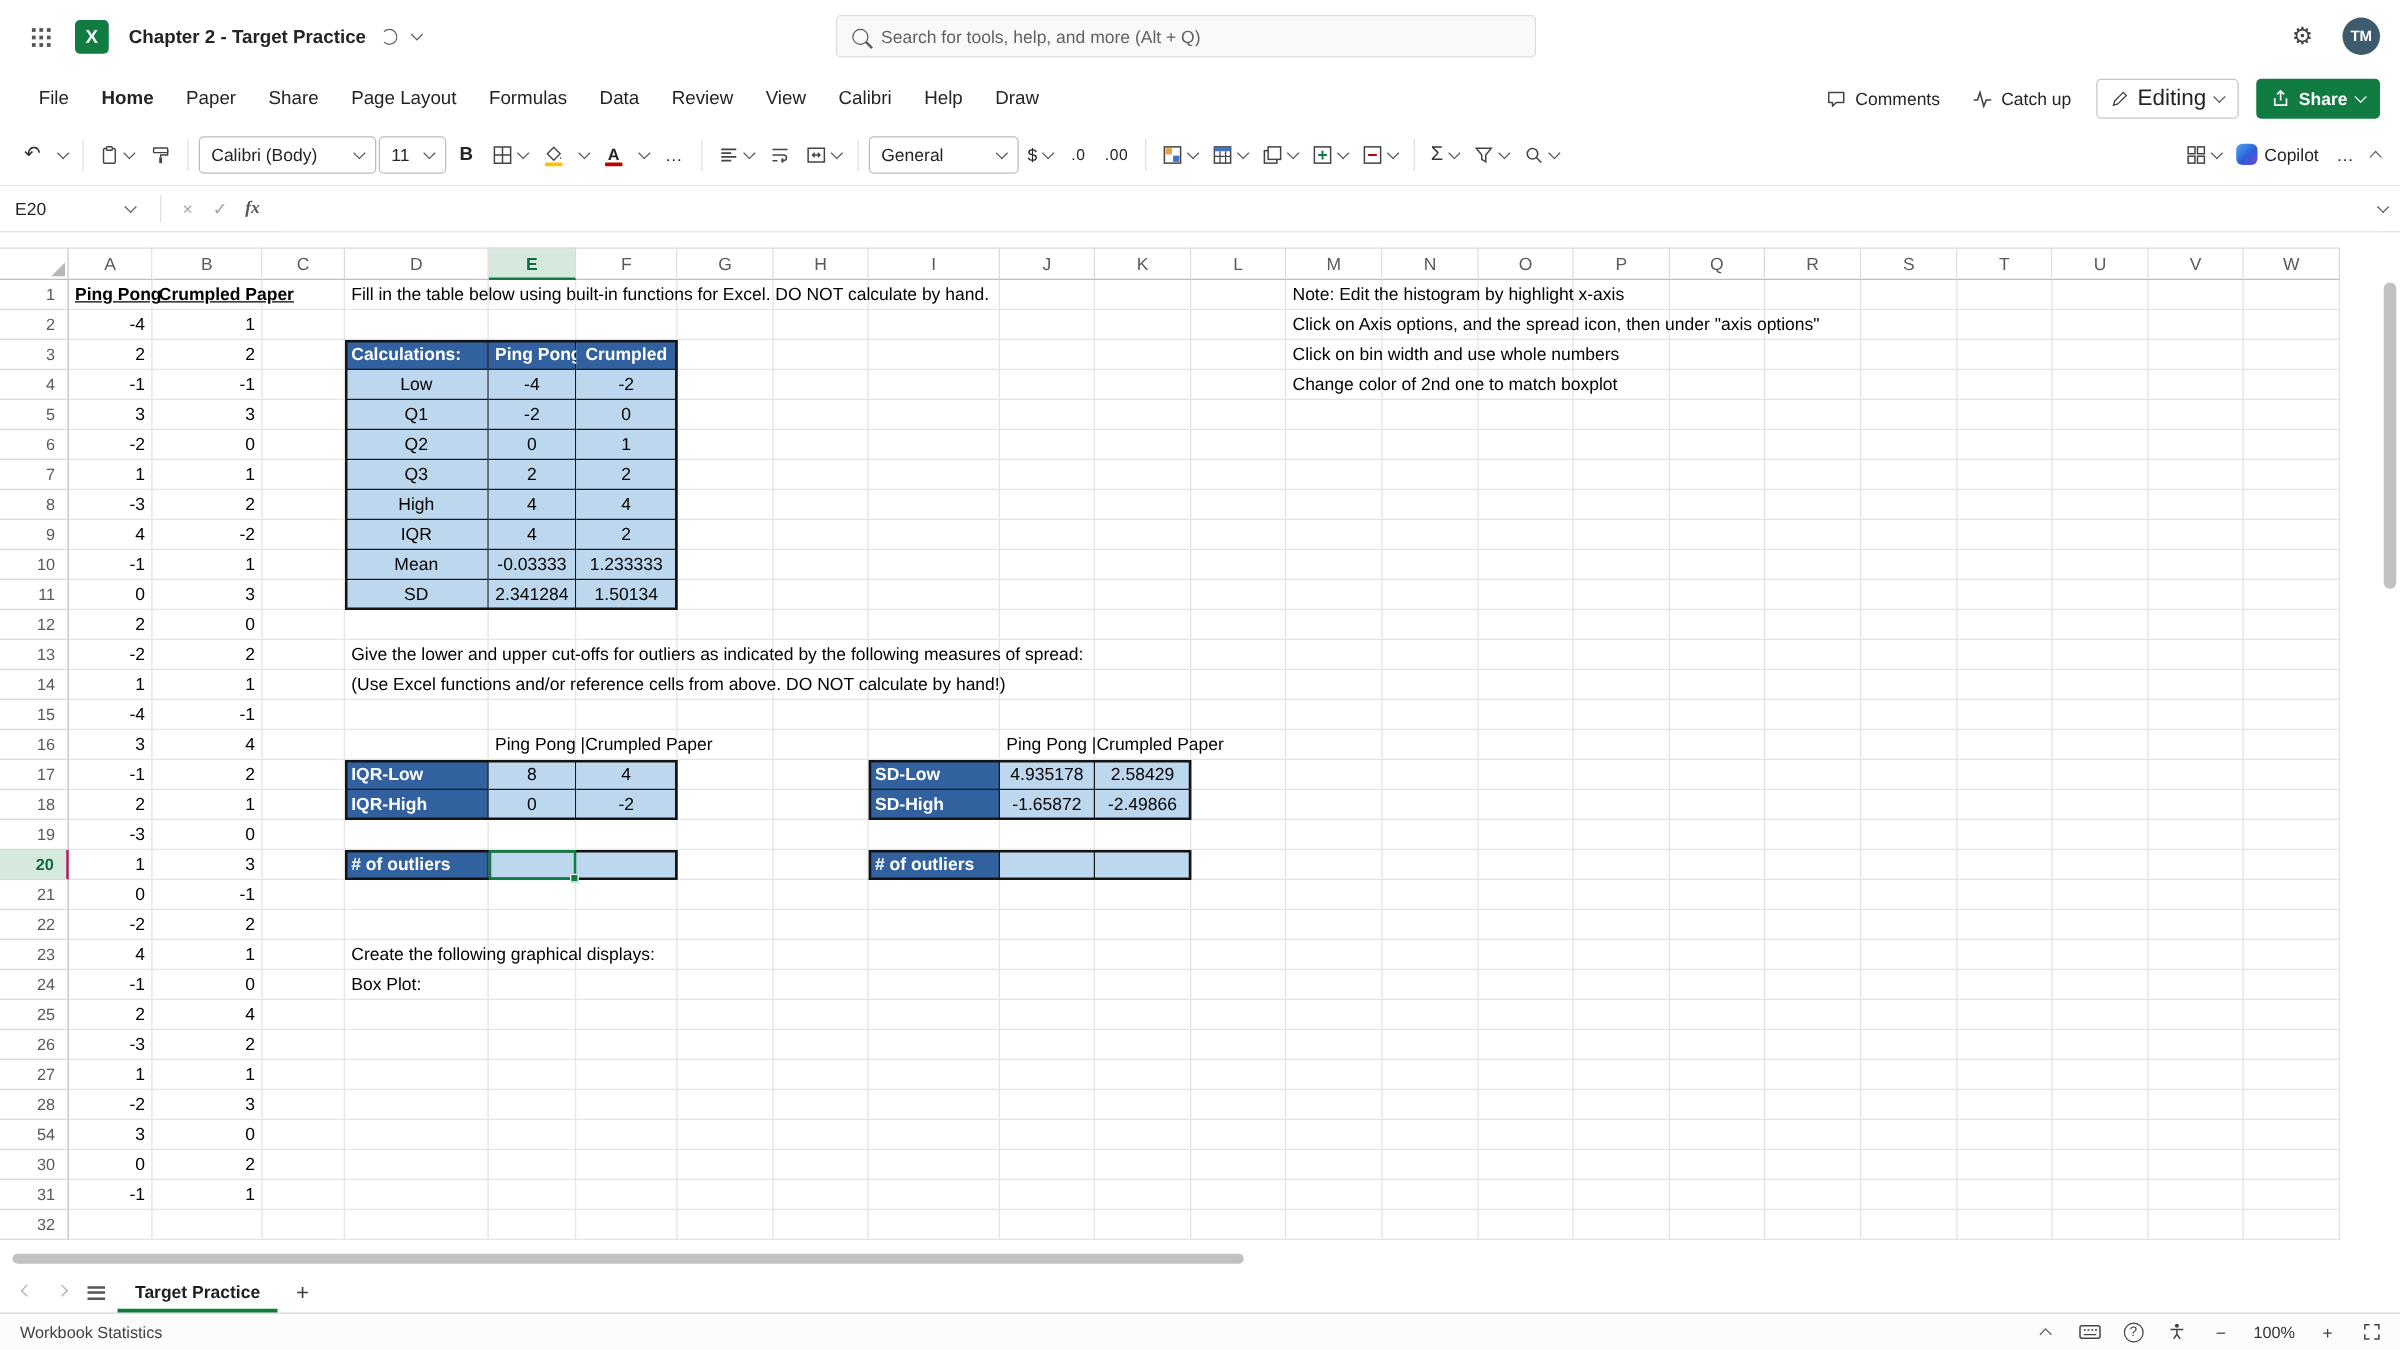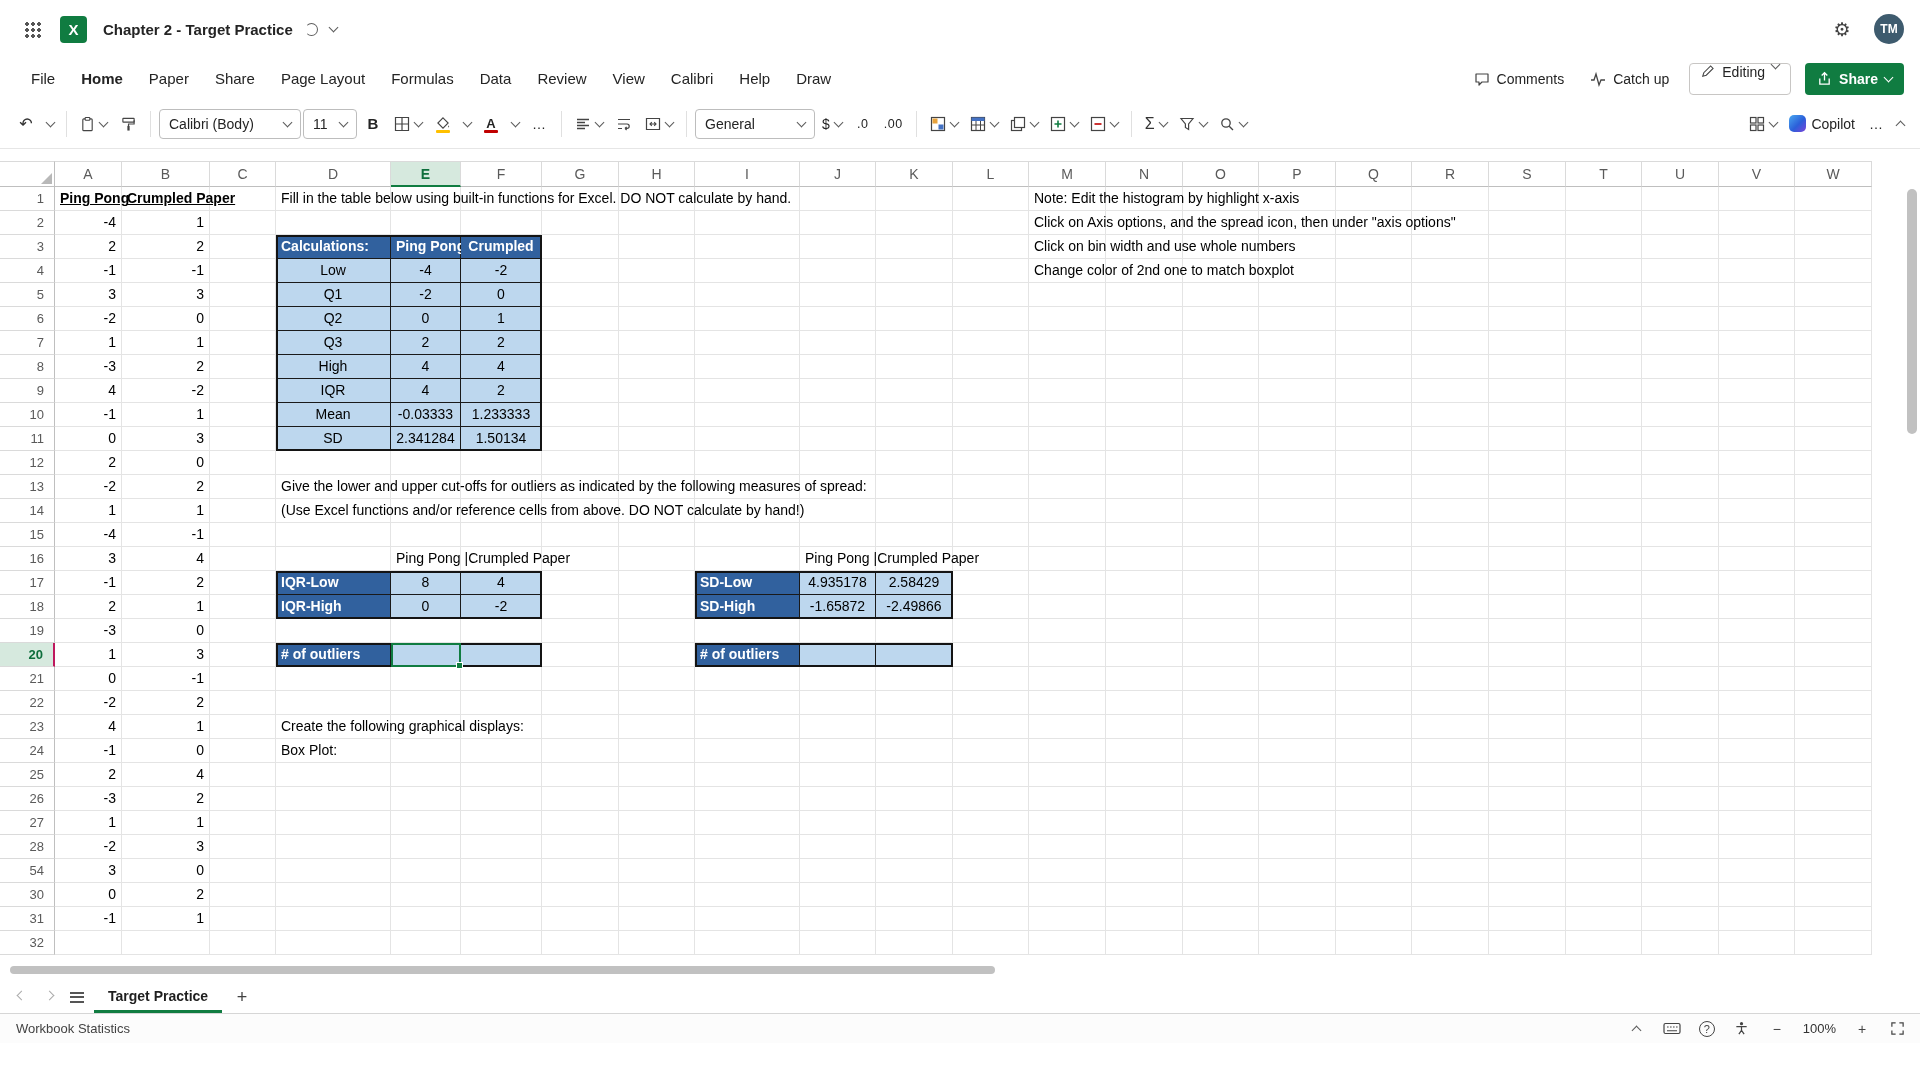--- a/index.html
+++ b/index.html
@@ -36,21 +36,21 @@
   .gear { font-size:19px; color:#424242; line-height:1; }
   .avatar { width:30px; height:30px; border-radius:50%; background:#3E5B6E; color:#fff; font-size:12px; font-weight:700; display:flex; align-items:center; justify-content:center; }
 
   
   .menubar { height:41px; display:flex; align-items:center; padding:0 16px 0 18px; background:#fff; }
   .menu-left { display:flex; align-items:center; height:100%; }
   .menu-item { font-size:15px; padding:0 13px; height:100%; color:#242424; }
   .menu-item.active { font-weight:700; }
   .menu-right { margin-left:auto; display:flex; align-items:center; gap:14px; }
   .menu-act { display:flex; align-items:center; gap:7px; font-size:14px; padding:0 6px; height:32px; }
-  .editing-btn { display:flex; gap:7px; font-size:14px; border:1px solid #C8C6C4; border-radius:4px; height:32px; padding:0 11px; }
+  .editing-btn { display:flex; align-items:center; gap:7px; font-size:18px; border:1px solid #C8C6C4; border-radius:4px; height:32px; padding:0 11px; }
   .share-btn { display:flex; align-items:center; gap:7px; font-size:14px; font-weight:600; background:#107C41; color:#fff; border-radius:4px; height:32px; padding:0 12px; }
 
   
   .toolbar { height:50px; display:flex; align-items:center; padding:0 12px; gap:2px; border-bottom:1px solid #E6E6E6; background:#fff; }
   .tbtn { height:32px; min-width:28px; padding:0 5px; display:flex; align-items:center; justify-content:center; gap:5px; border-radius:4px; font-size:14px; color:#242424; }
   .tbtn.narrow { min-width:16px; padding:0 2px; }
   .tbtn.stack { flex-direction:column; gap:1px; padding-top:3px; }
   .glyph { font-size:16px; line-height:1; color:#333; }
   .bold-glyph { font-weight:800; font-size:15px; }
   .combo { height:30px; border:1px solid #BDBDBD; border-radius:4px; display:flex; align-items:center; justify-content:space-between; padding:0 9px; gap:8px; font-size:14px; color:#242424; background:#fff; }
@@ -118,20 +118,24 @@
     <div class="tb-left">
       <button class="waffle-btn">
         <span class="waffle"></span>
       </button>
       <div class="appicon">
         <span class="appicon-x">X</span>
       </div>
       <div class="doc-title">Chapter 2 - Target Practice</div>
       <span class="sync"></span>
       <span class="chev"></span>
+    </div>
+    <div class="searchbox">
+      <span class="mag"></span>
+      <input class="search-input" placeholder="Search for tools, help, and more (Alt + Q)" style="">
     </div>
     <div class="tb-right">
       <button class="iconbtn">
         <span class="gear">⚙</span>
       </button>
       <div class="avatar">TM</div>
     </div>
   </header>
 
   <nav class="menubar">
@@ -344,20 +348,38 @@
       <span>Copilot</span>
     </button>
     <button class="tbtn">
         <span>…</span>
       </button>
     <button class="tbtn narrow">
         <span class="chev up"></span>
       </button>
   </div>
 
+  <div class="formulabar">
+    <div class="namebox">
+      <span>E20</span>
+      <span class="chev"></span>
+    </div>
+    <div class="fdivider"></div>
+    <button class="fxbtn">
+        <span>×</span>
+      </button>
+    <button class="fxbtn">
+        <span>✓</span>
+      </button>
+    <button class="fxbtn fx">
+        <span>fx</span>
+      </button>
+    <input class="formula-input" value="" style="">
+    <span class="chev"></span>
+  </div>
 
   <div class="sheet">
     <div class="corner"></div>
     <div class="colheads" id="colheads">
         <div class="colhead" style="left: 0px; width: 67px;">A</div>
         <div class="colhead" style="left: 67px; width: 88px;">B</div>
         <div class="colhead" style="left: 155px; width: 66px;">C</div>
         <div class="colhead" style="left: 221px; width: 115px;">D</div>
         <div class="colhead sel" style="left: 336px; width: 70px;">E</div>
         <div class="colhead" style="left: 406px; width: 81px;">F</div>

